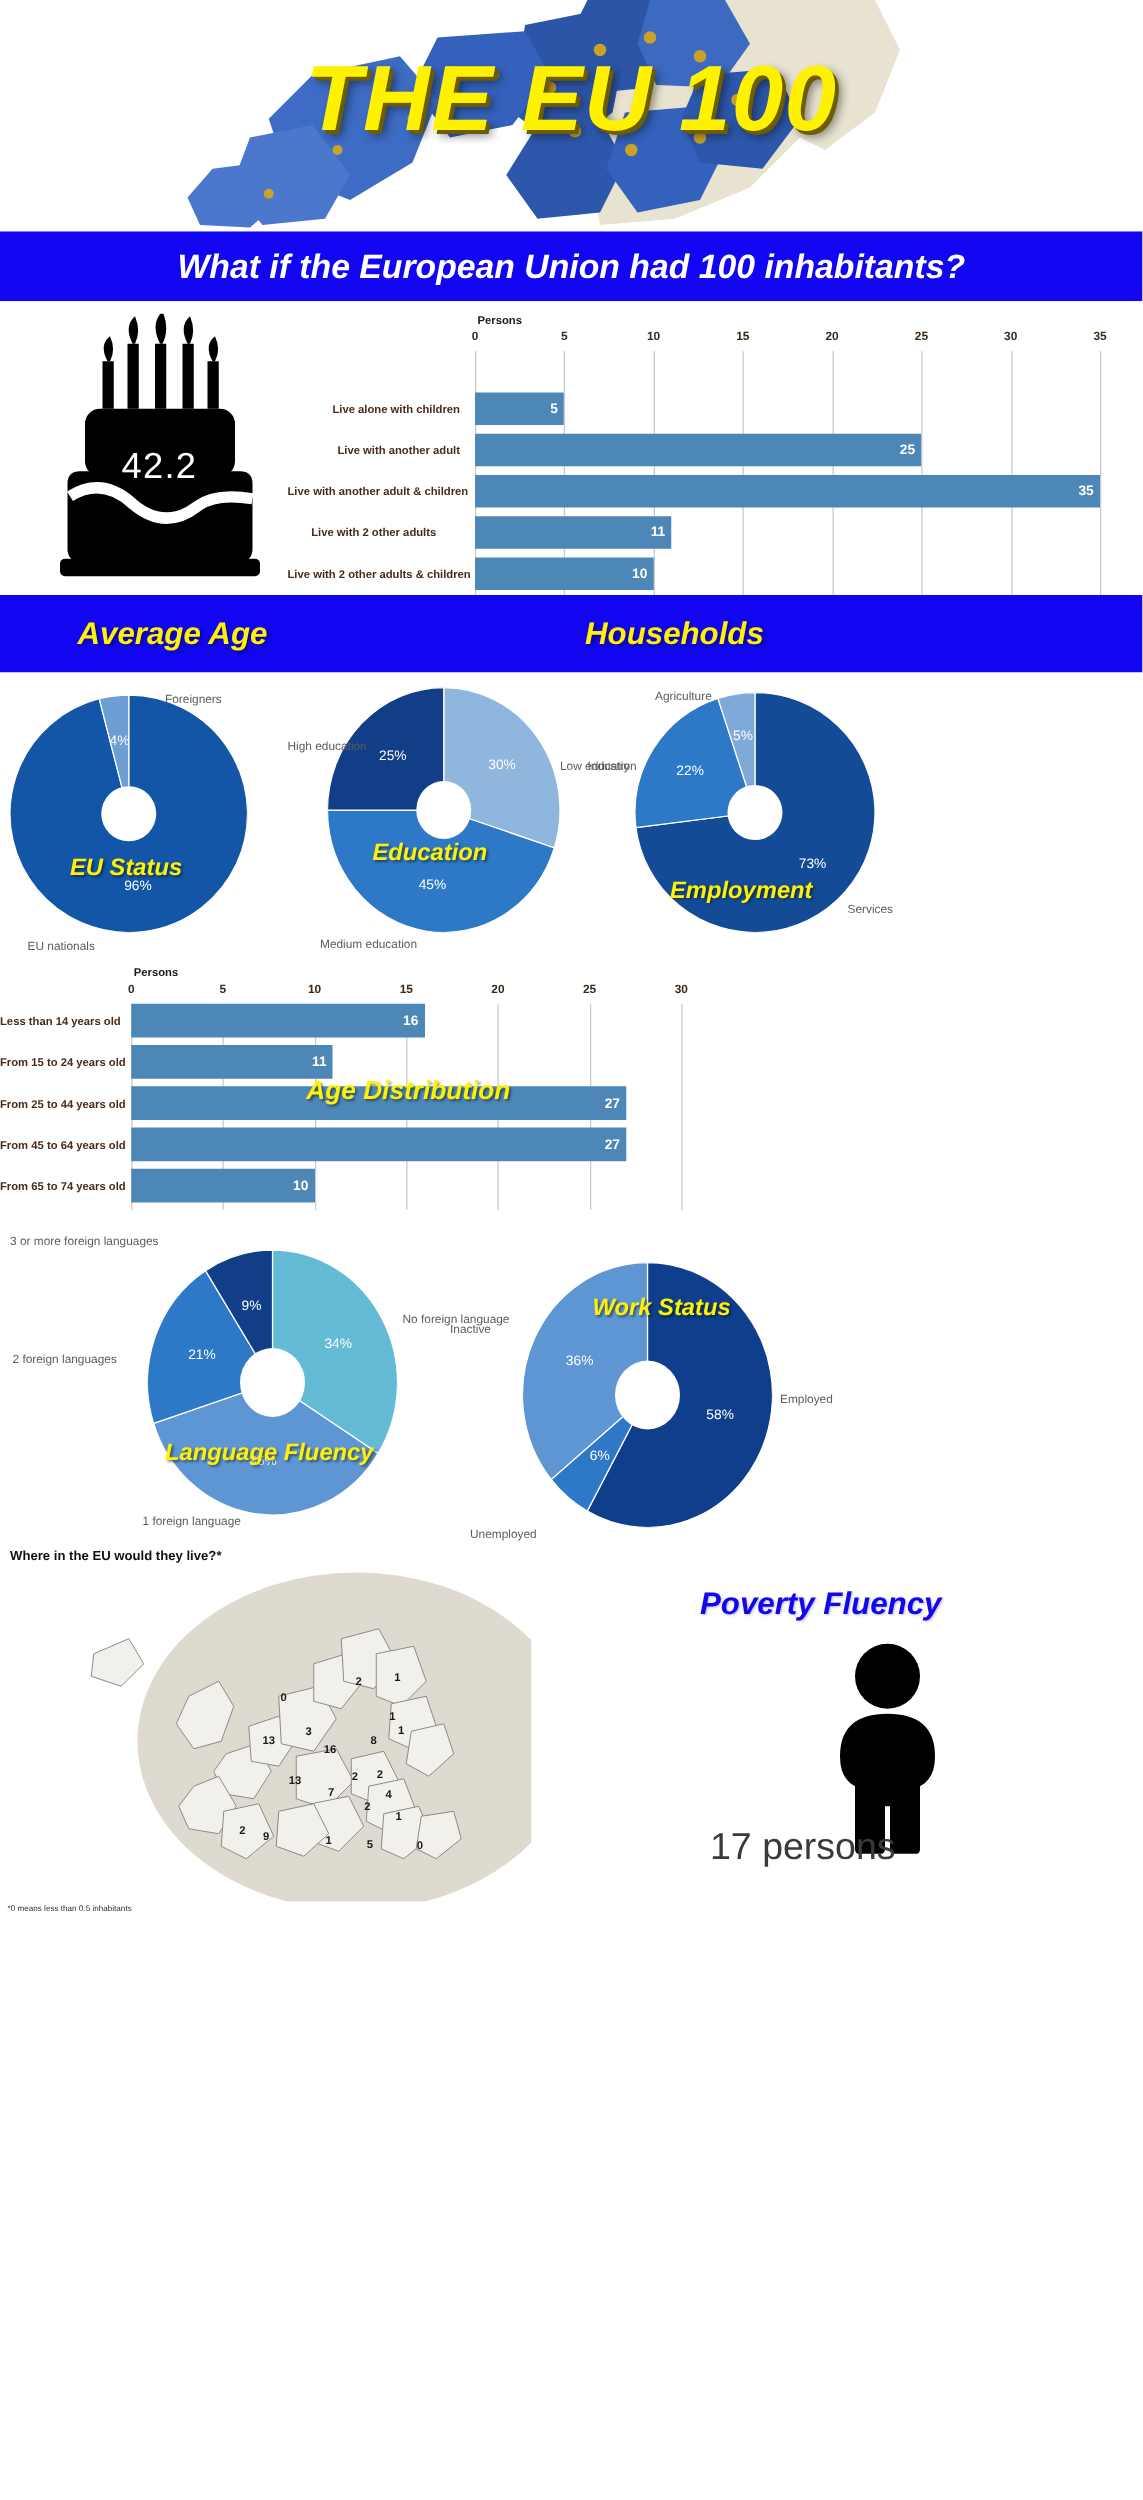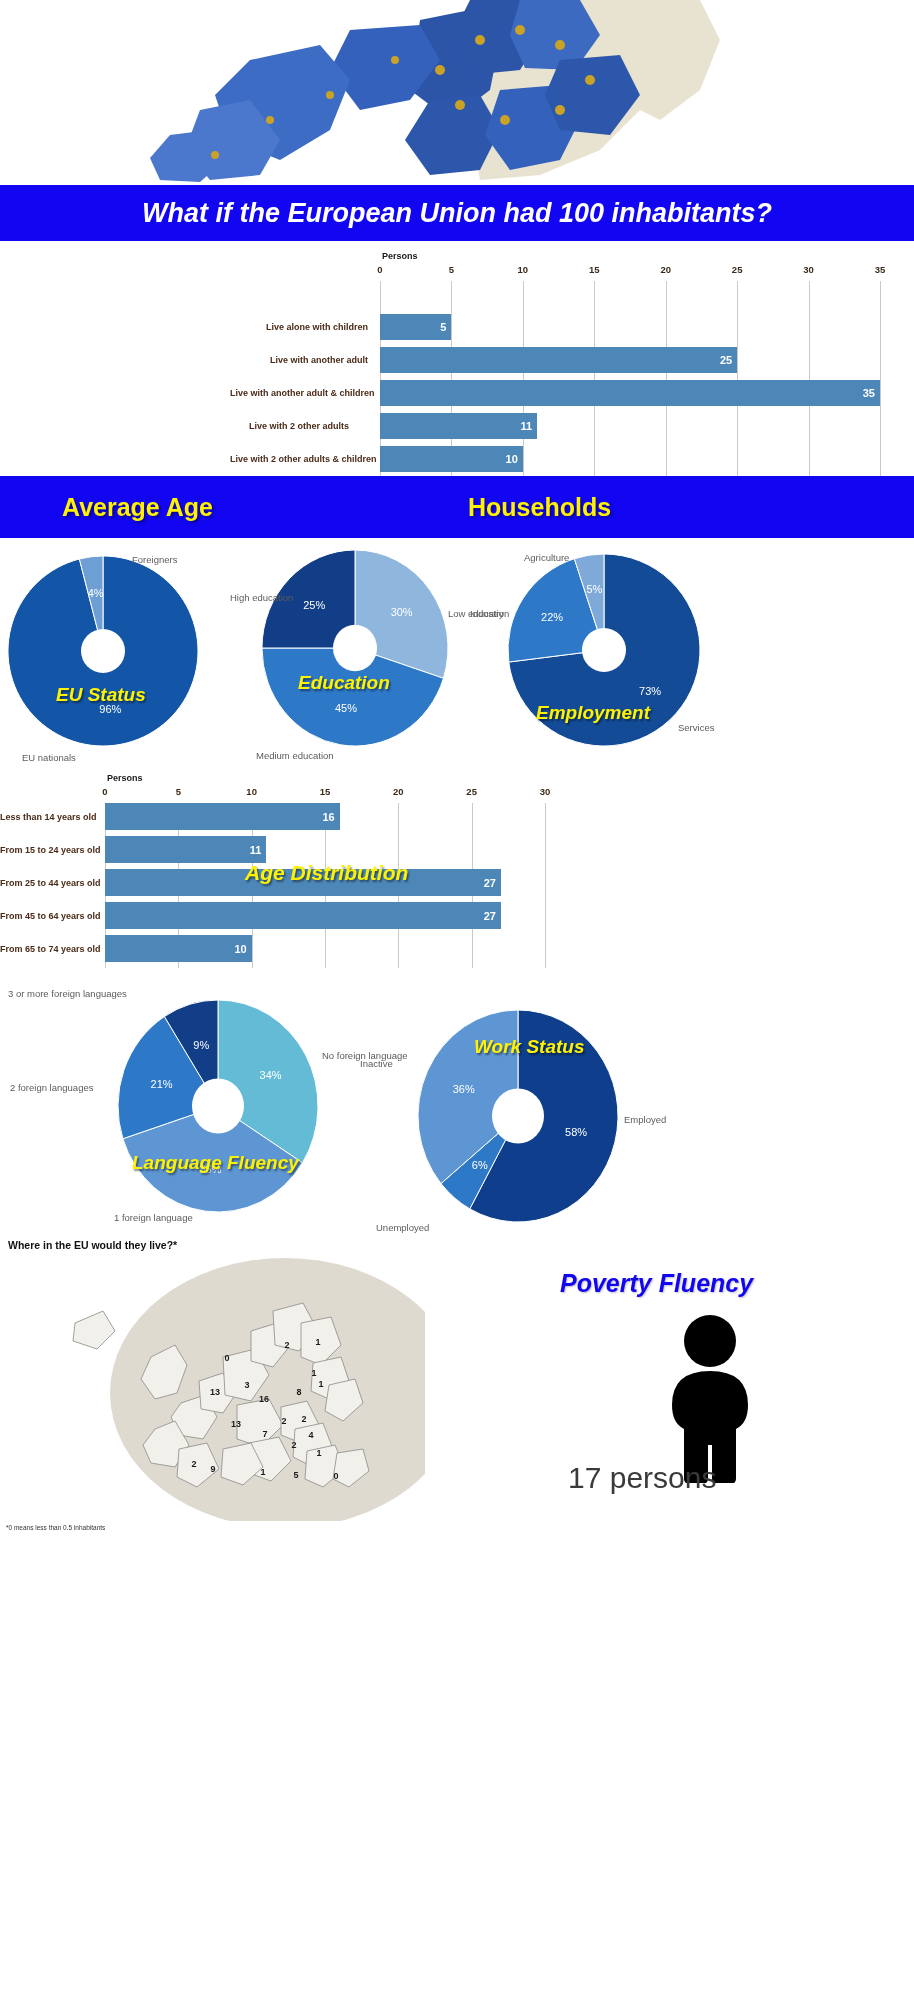--- a/index.html
+++ b/index.html
@@ -51,20 +51,21 @@
   }
   .banner-two {
     height: 62px;
     position: relative;
   }
   .banner-two span {
     position: absolute;
     color: #FFF200;
     font-size: 25px;
     font-weight: bold;
+    font-style: italic;
     text-shadow: 2px 2px 3px rgba(0,0,0,.4);
   }
   .banner-lbl-left  { left: 62px;  }
   .banner-lbl-right { left: 468px; }
 
   
   .sec-household {
     position: relative;
     width: 914px; height: 235px;
     background: #ffffff;
@@ -190,28 +191,50 @@
           <circle cx="505" cy="120" r="5"></circle>
         <circle cx="460" cy="105" r="5"></circle>
           <circle cx="440" cy="70" r="5"></circle>
         <circle cx="395" cy="60" r="4"></circle>
           <circle cx="330" cy="95" r="4"></circle>
         <circle cx="270" cy="120" r="4"></circle>
           <circle cx="215" cy="155" r="4"></circle>
       </g>
     </g>
   </svg>
+  <div class="header-title">THE EU 100</div>
 </div>
 
 <div class="banner banner-subtitle">
   <span>What if the European Union had 100 inhabitants?</span>
 </div>
 
 <div class="sec-household">
 
+  <div class="cake">
+    <svg viewBox="0 0 175 215" width="175" height="215">
+      <g fill="#000">
+        <path d="M46 38 q-7 -13 2 -20 q5 11 0 20 Z"></path>
+          <rect x="42" y="38" width="9" height="38"></rect>
+        <path d="M66 24 q-7 -14 2 -22 q5 12 0 22 Z"></path>
+          <rect x="62" y="24" width="9" height="52"></rect>
+        <path d="M88 16 q-8 -16 2 -26 q6 14 0 26 Z" transform="translate(0,8)"></path>
+          <rect x="84" y="24" width="9" height="52"></rect>
+        <path d="M110 24 q-7 -14 2 -22 q5 12 0 22 Z"></path>
+          <rect x="106" y="24" width="9" height="52"></rect>
+        <path d="M130 38 q-7 -13 2 -20 q5 11 0 20 Z"></path>
+          <rect x="126" y="38" width="9" height="38"></rect>
+        <rect x="28" y="76" width="120" height="54" rx="12"></rect>
+        <path d="M24 126 h128 q10 0 10 10 v52 q0 10 -10 10 h-128 q-10 0 -10 -10 v-52 q0 -10 10 -10 Z"></path>
+        <rect x="8" y="196" width="160" height="14" rx="4"></rect>
+      </g>
+      <path d="M16 146 q26 -16 50 6 q26 22 52 2 q14 -11 44 -6" stroke="#fff" stroke-width="9" fill="none"></path>
+    </svg>
+    <div class="cake-number">42.2</div>
+  </div>
 
   <div class="barchart" id="bc-household" style="left:230px; top:6px; width:684px; height:226px;">
       <div class="bc-axis-title" style="left: 152px; top: 4px;">Persons</div>
       <div class="bc-tick" style="left: 150px; top: 17px;">0</div>
       <div class="bc-grid" style="left: 150px; top: 34px; height: 198px;"></div>
       <div class="bc-tick" style="left: 221.429px; top: 17px;">5</div>
       <div class="bc-grid" style="left: 221.429px; top: 34px; height: 198px;"></div>
       <div class="bc-tick" style="left: 292.857px; top: 17px;">10</div>
       <div class="bc-grid" style="left: 292.857px; top: 34px; height: 198px;"></div>
       <div class="bc-tick" style="left: 364.286px; top: 17px;">15</div>

